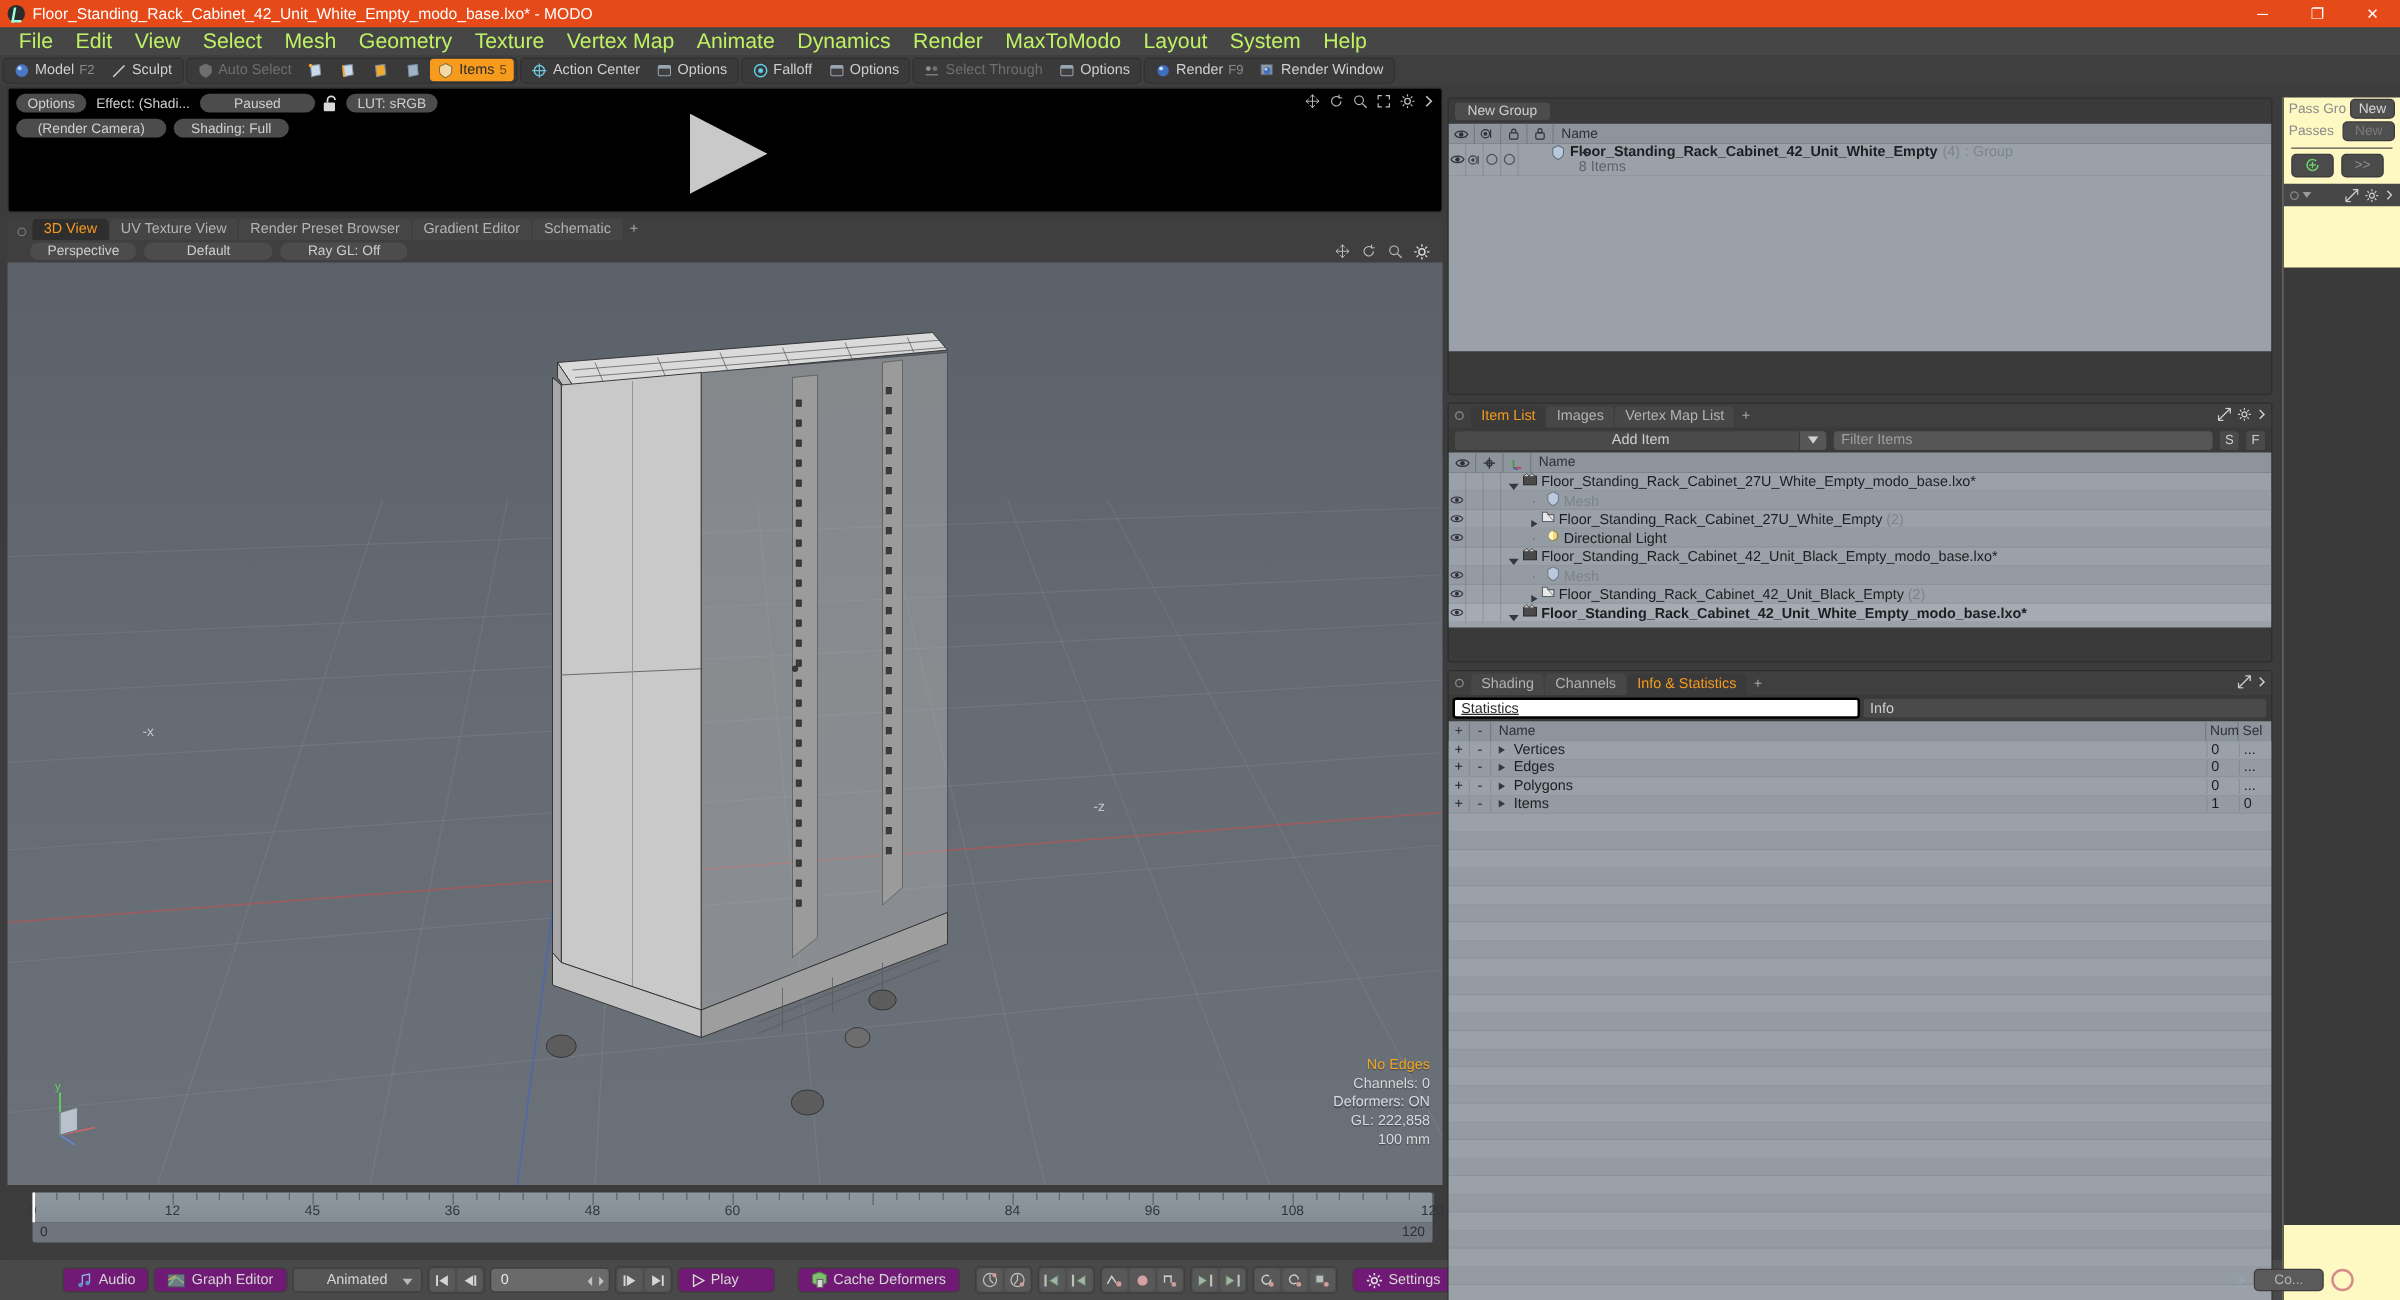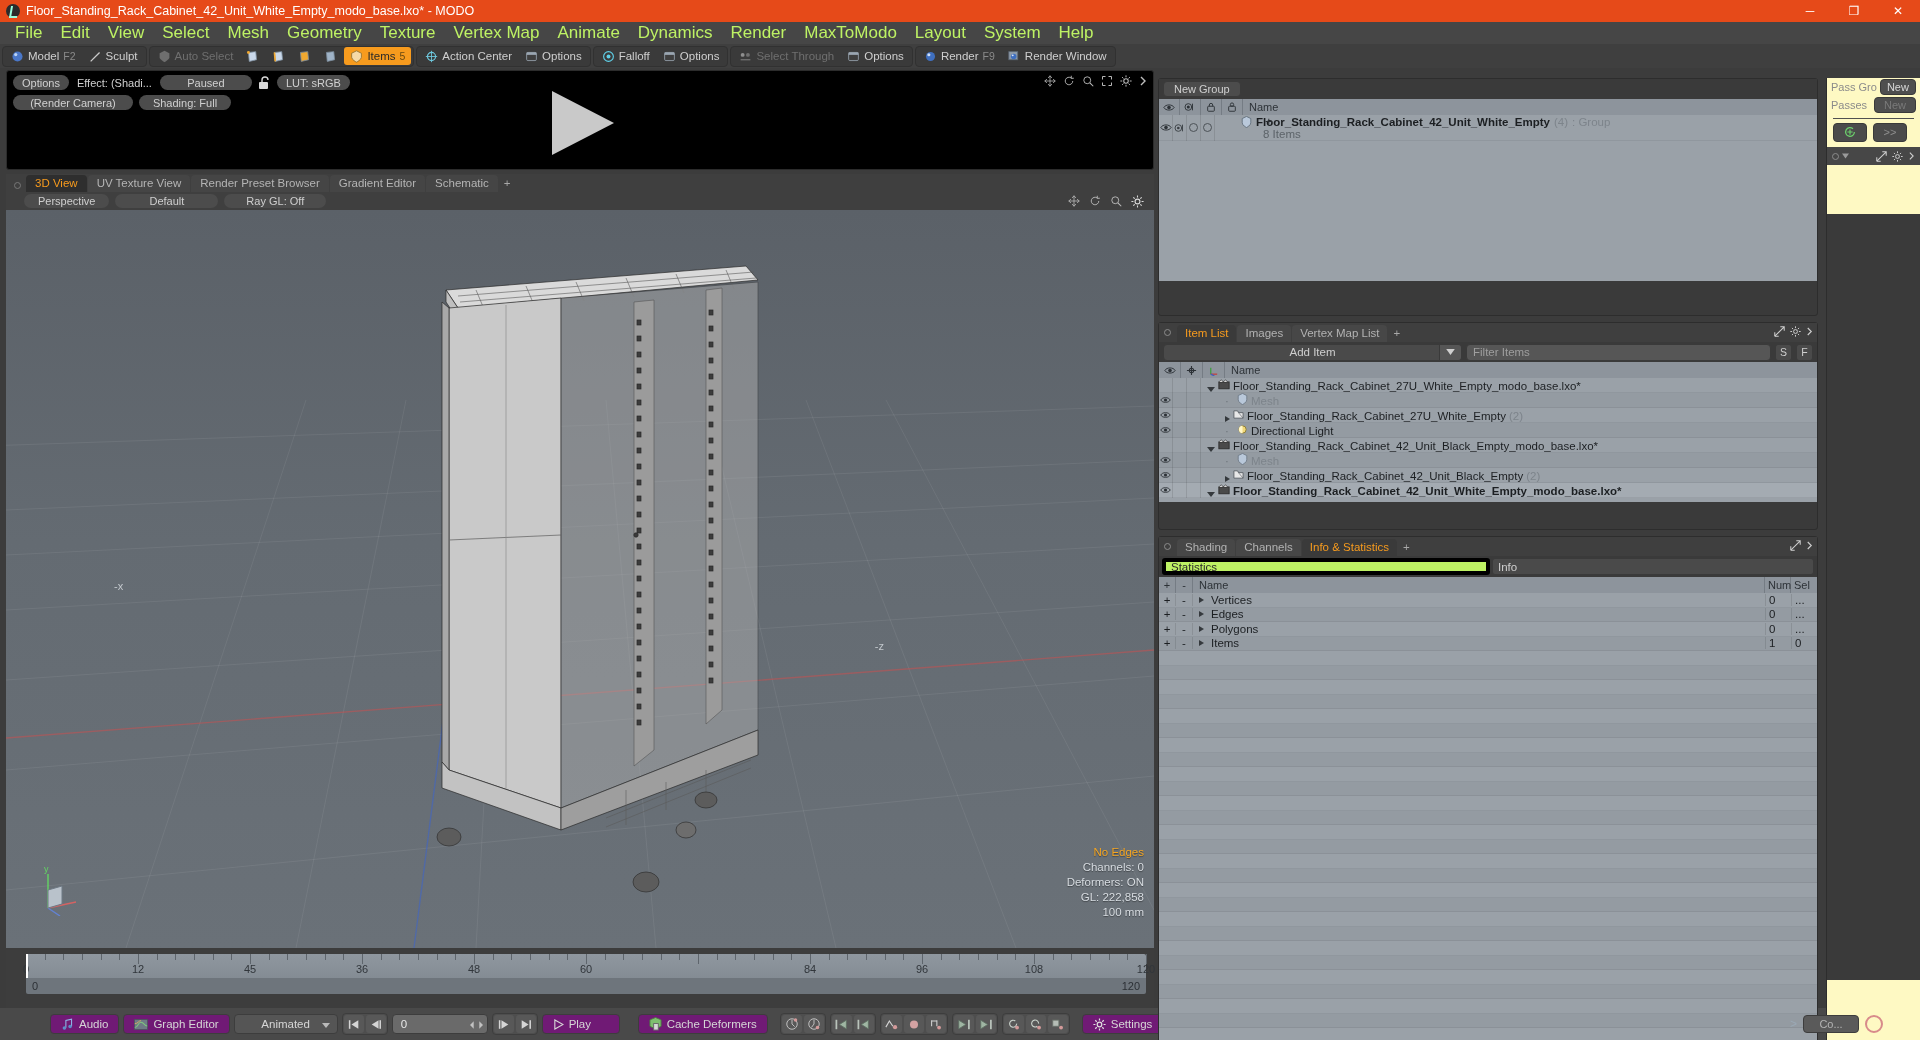--- a/index.html
+++ b/index.html
@@ -186,21 +186,21 @@
   .bold { font-weight:bold; }
   .tri { width:0;height:0;border-left:5px solid #35393d;border-top:3.5px solid transparent;
          border-bottom:3.5px solid transparent; }
   .tri.down{ border-left:4px solid transparent;border-right:4px solid transparent;
              border-top:5px solid #35393d; border-bottom:none;}
   .chk{width:9px;height:9px;border:1px solid #4c5257;border-radius:50%;}
 
   .seg { display:flex; height:17px; margin:2px 3px; gap:2px;}
   .seg .s { flex:1; display:flex; align-items:center; padding-left:5px; font-size:11.5px;
             border-radius:3px; }
-  .seg .s.on { background:#bef264; color:#2a2a2a; border:4px solid #000000; }
+  .seg .s.on { background:#ffffff; color:#2a2a2a; border:2px solid #000000;text-decoration:underline; }
   .seg .s.off { background:#4a4a4a; color:#cfcfcf; border:1px solid #3a3a3a; }
 
   .statrow { display:flex; align-items:center; height:14.5px; font-size:11.5px; color:#1c1f22;
              border-bottom:1px solid rgba(0,0,0,0.06); }
   .statrow .pm { width:17px; text-align:center; border-right:1px solid rgba(0,0,0,.1); }
   .statrow .nmc { flex:1; padding-left:6px; display:flex; align-items:center; gap:7px;}
   .statrow .num { width:26px; padding-left:3px; border-left:1px solid rgba(0,0,0,.1);}
   .statrow .selc{ width:26px; padding-left:3px; border-left:1px solid rgba(0,0,0,.1);}
 
   

